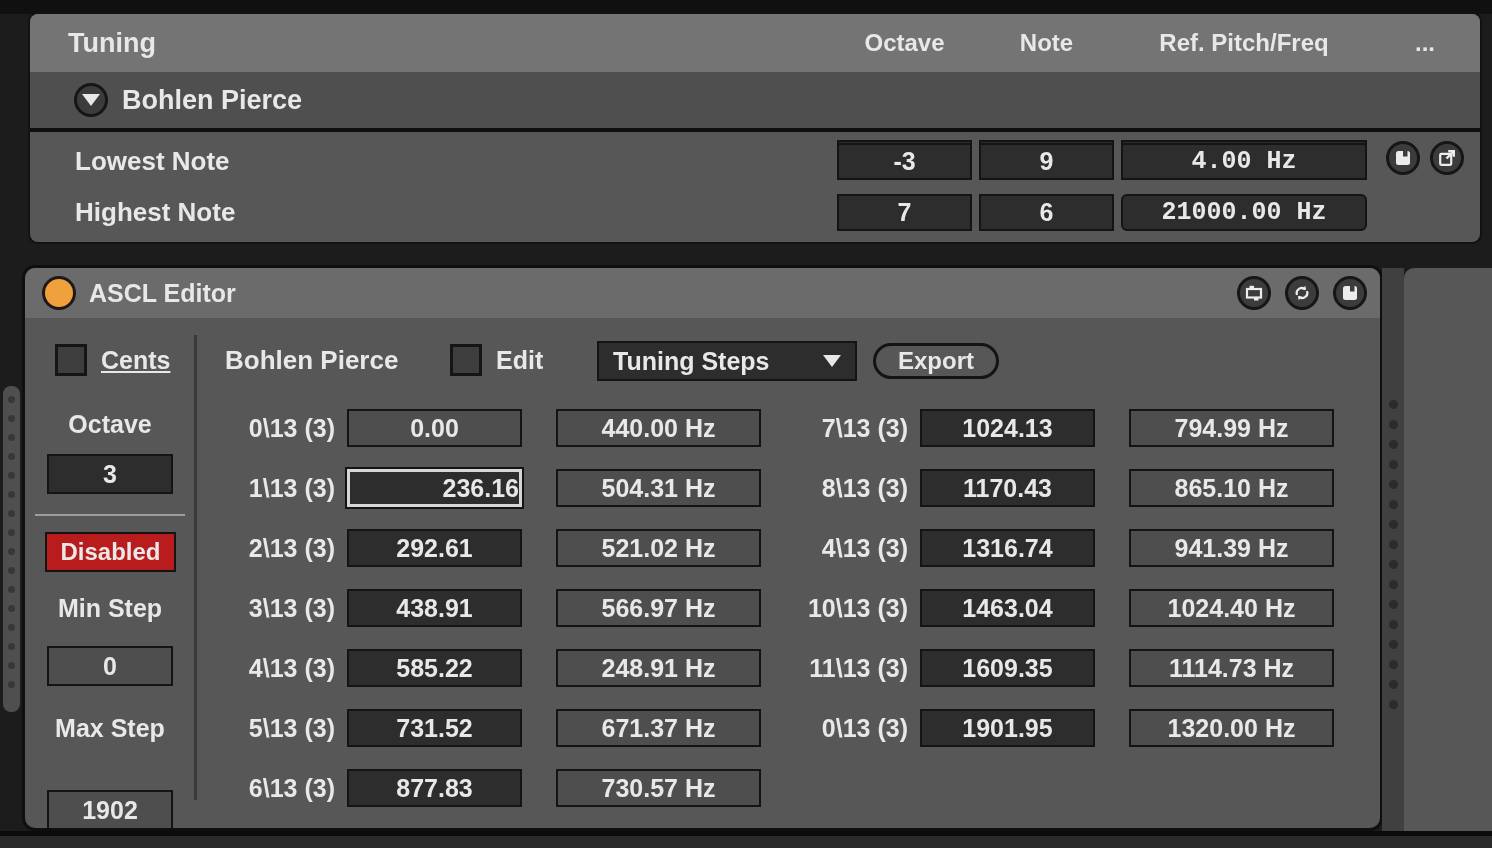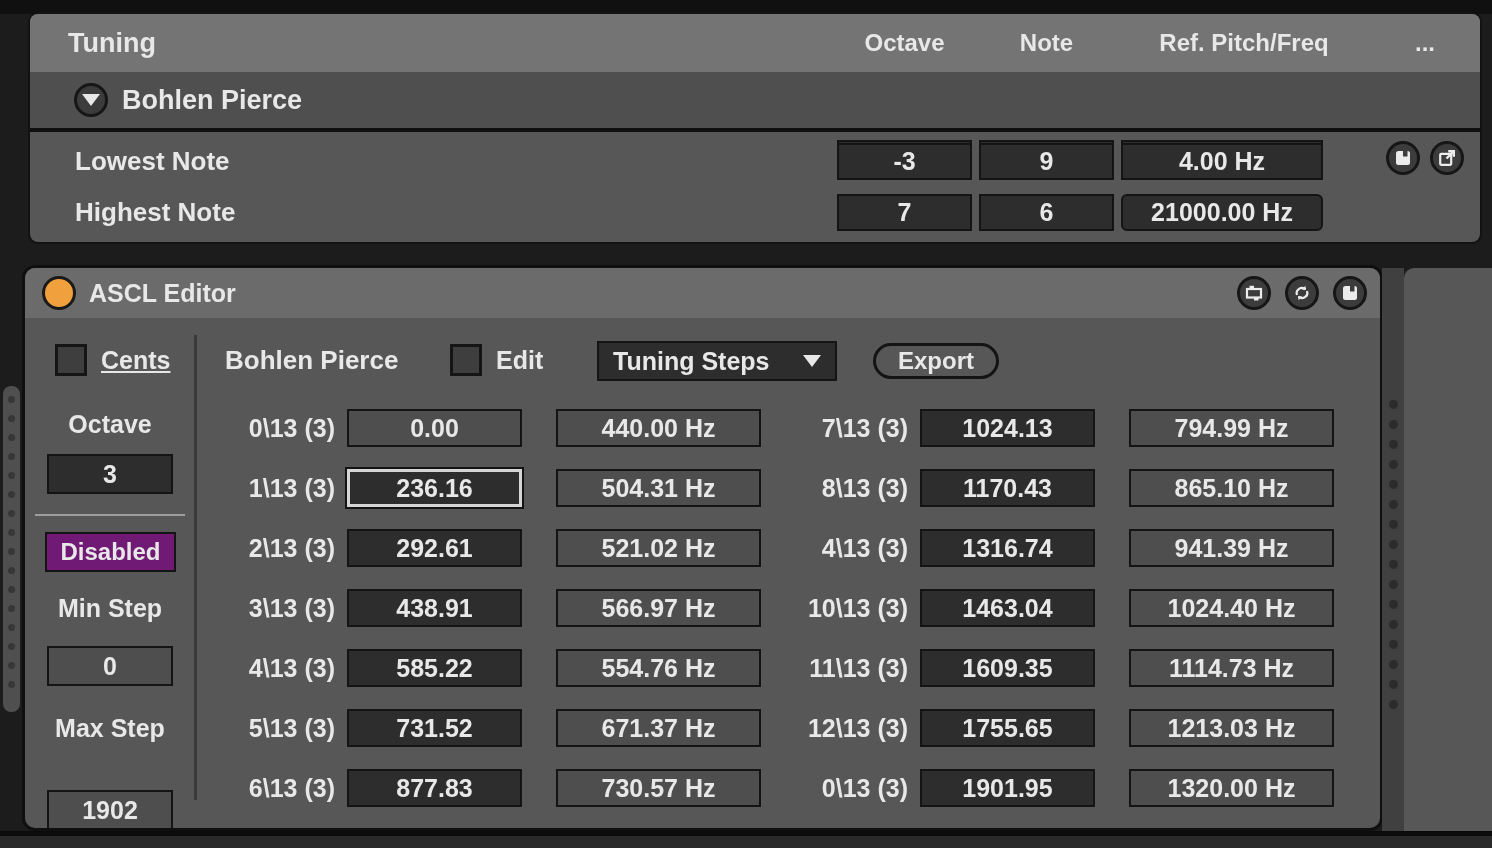--- a/index.html
+++ b/index.html
@@ -33,21 +33,21 @@
   .ch-note{left:949px;width:135px;}
   .ch-ref{left:1091px;width:246px;}
   .ch-more{left:1356px;width:78px;}
   .tuning-row{position:absolute;left:0;top:58px;width:100%;height:56px;background:#4f4f4f;}
   .fold-btn{position:absolute;left:44px;top:11px;}
   .tri-down{width:0;height:0;border-left:9px solid transparent;border-right:9px solid transparent;border-top:12px solid #e8e8e8;}
   .device-name{position:absolute;left:92px;top:0;line-height:56px;font-size:27px;font-weight:bold;}
   .trow-box{top:68px;height:37px;line-height:33px;font-size:25px;}
   .c1{left:807px;width:135px;}
   .c2{left:949px;width:135px;}
-  .c3{left:1091px;width:202px;}
+  .c3{left:1091px;width:246px;font-family:Liberation Mono, monospace;}
   .tuning-divider{position:absolute;left:0;top:114px;width:100%;height:4px;background:#0f0f0f;}
   .range-label{position:absolute;left:45px;height:37px;line-height:37px;font-size:26px;font-weight:bold;}
   .r1{top:129px;}.r2{top:180px;}
   .range-box{height:37px;line-height:33px;font-size:25px;}
   .icon-row-tuning{position:absolute;left:1356px;top:69px;display:flex;gap:10px;}
 
   
   .ascl-panel{position:absolute;left:25px;top:268px;width:1355px;height:560px;
       background:#575757;border-radius:10px;box-shadow:0 0 0 3px #0f0f0f;overflow:hidden;}
   .ascl-header{position:absolute;left:0;top:0;width:100%;height:50px;background:#6b6b6b;}
@@ -56,49 +56,49 @@
   .ascl-title{position:absolute;left:64px;top:0;line-height:50px;font-size:25px;font-weight:bold;}
   .ascl-icons{position:absolute;right:13px;top:8px;display:flex;gap:14px;}
 
   .ctl-label{position:absolute;top:72px;height:40px;line-height:40px;font-size:25px;font-weight:bold;}
   .cb-cents{left:30px;top:76px;}
   .lbl-cents{left:76px;text-decoration:underline;}
   .v-divider{position:absolute;left:169px;top:67px;width:3px;height:465px;background:#3a3a3a;}
   .scale-name{left:200px;font-size:26px;}
   .cb-edit{left:425px;top:76px;}
   .lbl-edit{left:471px;}
-  .dropdown{position:absolute;left:572px;top:73px;width:240px;height:40px;box-sizing:border-box;
+  .dropdown{position:absolute;left:572px;top:73px;width:260px;height:40px;box-sizing:border-box;
       background:#2d2d2d;border:2px solid #141414;display:flex;align-items:center;}
   .dropdown .dd-text{margin-left:14px;font-size:25px;font-weight:bold;flex:1;text-align:left;}
   .dd-tri{width:0;height:0;border-left:9px solid transparent;border-right:9px solid transparent;
       border-top:12px solid #e8e8e8;margin-right:14px;}
   .export-btn{position:absolute;left:848px;top:75px;width:126px;height:36px;box-sizing:border-box;
       border:3px solid #141414;border-radius:20px;text-align:center;line-height:30px;
       font-size:24px;font-weight:bold;background:transparent;}
 
   
   .sb-label{position:absolute;left:10px;width:150px;text-align:center;font-size:25px;font-weight:bold;height:36px;line-height:36px;}
   .sb-octave-lbl{top:138px;}
   .sb-octave-val{left:22px;top:186px;width:126px;height:40px;line-height:36px;font-size:25px;}
   .sb-divider{position:absolute;left:10px;top:246px;width:150px;height:2px;background:#9e9e9e;}
-  .sb-disabled{left:20px;top:264px;width:131px;height:40px;line-height:36px;font-size:24px;background:#701a75;}
+  .sb-disabled{left:20px;top:264px;width:131px;height:40px;line-height:36px;font-size:24px;background:#b91c1c;}
   .sb-min-lbl{top:322px;}
   .sb-min-val{left:22px;top:378px;width:126px;height:40px;line-height:36px;font-size:25px;}
   .sb-max-lbl{top:442px;}
   .sb-max-val{left:22px;top:498px;width:126px;height:40px;line-height:36px;font-size:25px;margin-top:24px;}
 
   
   .grid-col{position:absolute;top:130px;}
   .grid-col-1{left:175px;}
   .grid-col-2{left:748px;}
   .step-row{display:flex;align-items:center;height:60px;}
   .step-label{width:135px;text-align:right;margin-right:12px;font-size:25px;font-weight:bold;white-space:nowrap;}
   .cents-box{position:static;width:175px;height:38px;line-height:34px;font-size:25px;margin-right:34px;}
   .cents-box.readonly{background:#4e4e4e;}
-  .cents-box.selected{border:3px solid #d6d6d6;line-height:32px;box-shadow:0 0 0 2px #141414;}
+  .cents-box.selected{border:3px solid #d6d6d6;line-height:32px;box-shadow:0 0 0 2px #141414;text-align:right;}
   .hz-box{position:static;width:205px;height:38px;line-height:34px;font-size:25px;background:#4e4e4e;}
 
   
   .left-rail{position:absolute;left:3px;top:386px;width:17px;height:326px;background:#4f4f4f;border-radius:8px;
       display:flex;flex-direction:column;align-items:center;justify-content:flex-start;padding-top:10px;box-sizing:border-box;}
   .left-rail .dot{width:7px;height:7px;border-radius:50%;background:#373737;margin-bottom:12px;flex:none;}
   .right-rail{position:absolute;left:1382px;top:268px;width:22px;height:563px;background:#404040;
       display:flex;flex-direction:column;align-items:center;box-sizing:border-box;padding-top:132px;}
   .right-rail .dot{width:9px;height:9px;border-radius:50%;background:#2b2b2b;margin-bottom:11px;flex:none;}
   .neighbor-panel{position:absolute;left:1404px;top:268px;width:88px;height:563px;background:#575757;border-radius:10px 0 0 0;}
@@ -242,21 +242,21 @@
     <span class="box hz-box">521.02 Hz</span>
   </div>
       <div class="step-row">
     <span class="step-label">3\13 (3)</span>
     <span class="box cents-box">438.91</span>
     <span class="box hz-box">566.97 Hz</span>
   </div>
       <div class="step-row">
     <span class="step-label">4\13 (3)</span>
     <span class="box cents-box">585.22</span>
-    <span class="box hz-box">554.76 Hz</span>
+    <span class="box hz-box">248.91 Hz</span>
   </div>
       <div class="step-row">
     <span class="step-label">5\13 (3)</span>
     <span class="box cents-box">731.52</span>
     <span class="box hz-box">671.37 Hz</span>
   </div>
       <div class="step-row">
     <span class="step-label">6\13 (3)</span>
     <span class="box cents-box">877.83</span>
     <span class="box hz-box">730.57 Hz</span>
@@ -282,25 +282,20 @@
     <span class="step-label">10\13 (3)</span>
     <span class="box cents-box">1463.04</span>
     <span class="box hz-box">1024.40 Hz</span>
   </div>
       <div class="step-row">
     <span class="step-label">11\13 (3)</span>
     <span class="box cents-box">1609.35</span>
     <span class="box hz-box">1114.73 Hz</span>
   </div>
       <div class="step-row">
-    <span class="step-label">12\13 (3)</span>
-    <span class="box cents-box">1755.65</span>
-    <span class="box hz-box">1213.03 Hz</span>
-  </div>
-      <div class="step-row">
     <span class="step-label">0\13 (3)</span>
     <span class="box cents-box">1901.95</span>
     <span class="box hz-box">1320.00 Hz</span>
   </div>
     </div>
 </div>
 
 <div class="right-rail">
     <div class="dot"></div>
     <div class="dot"></div>

